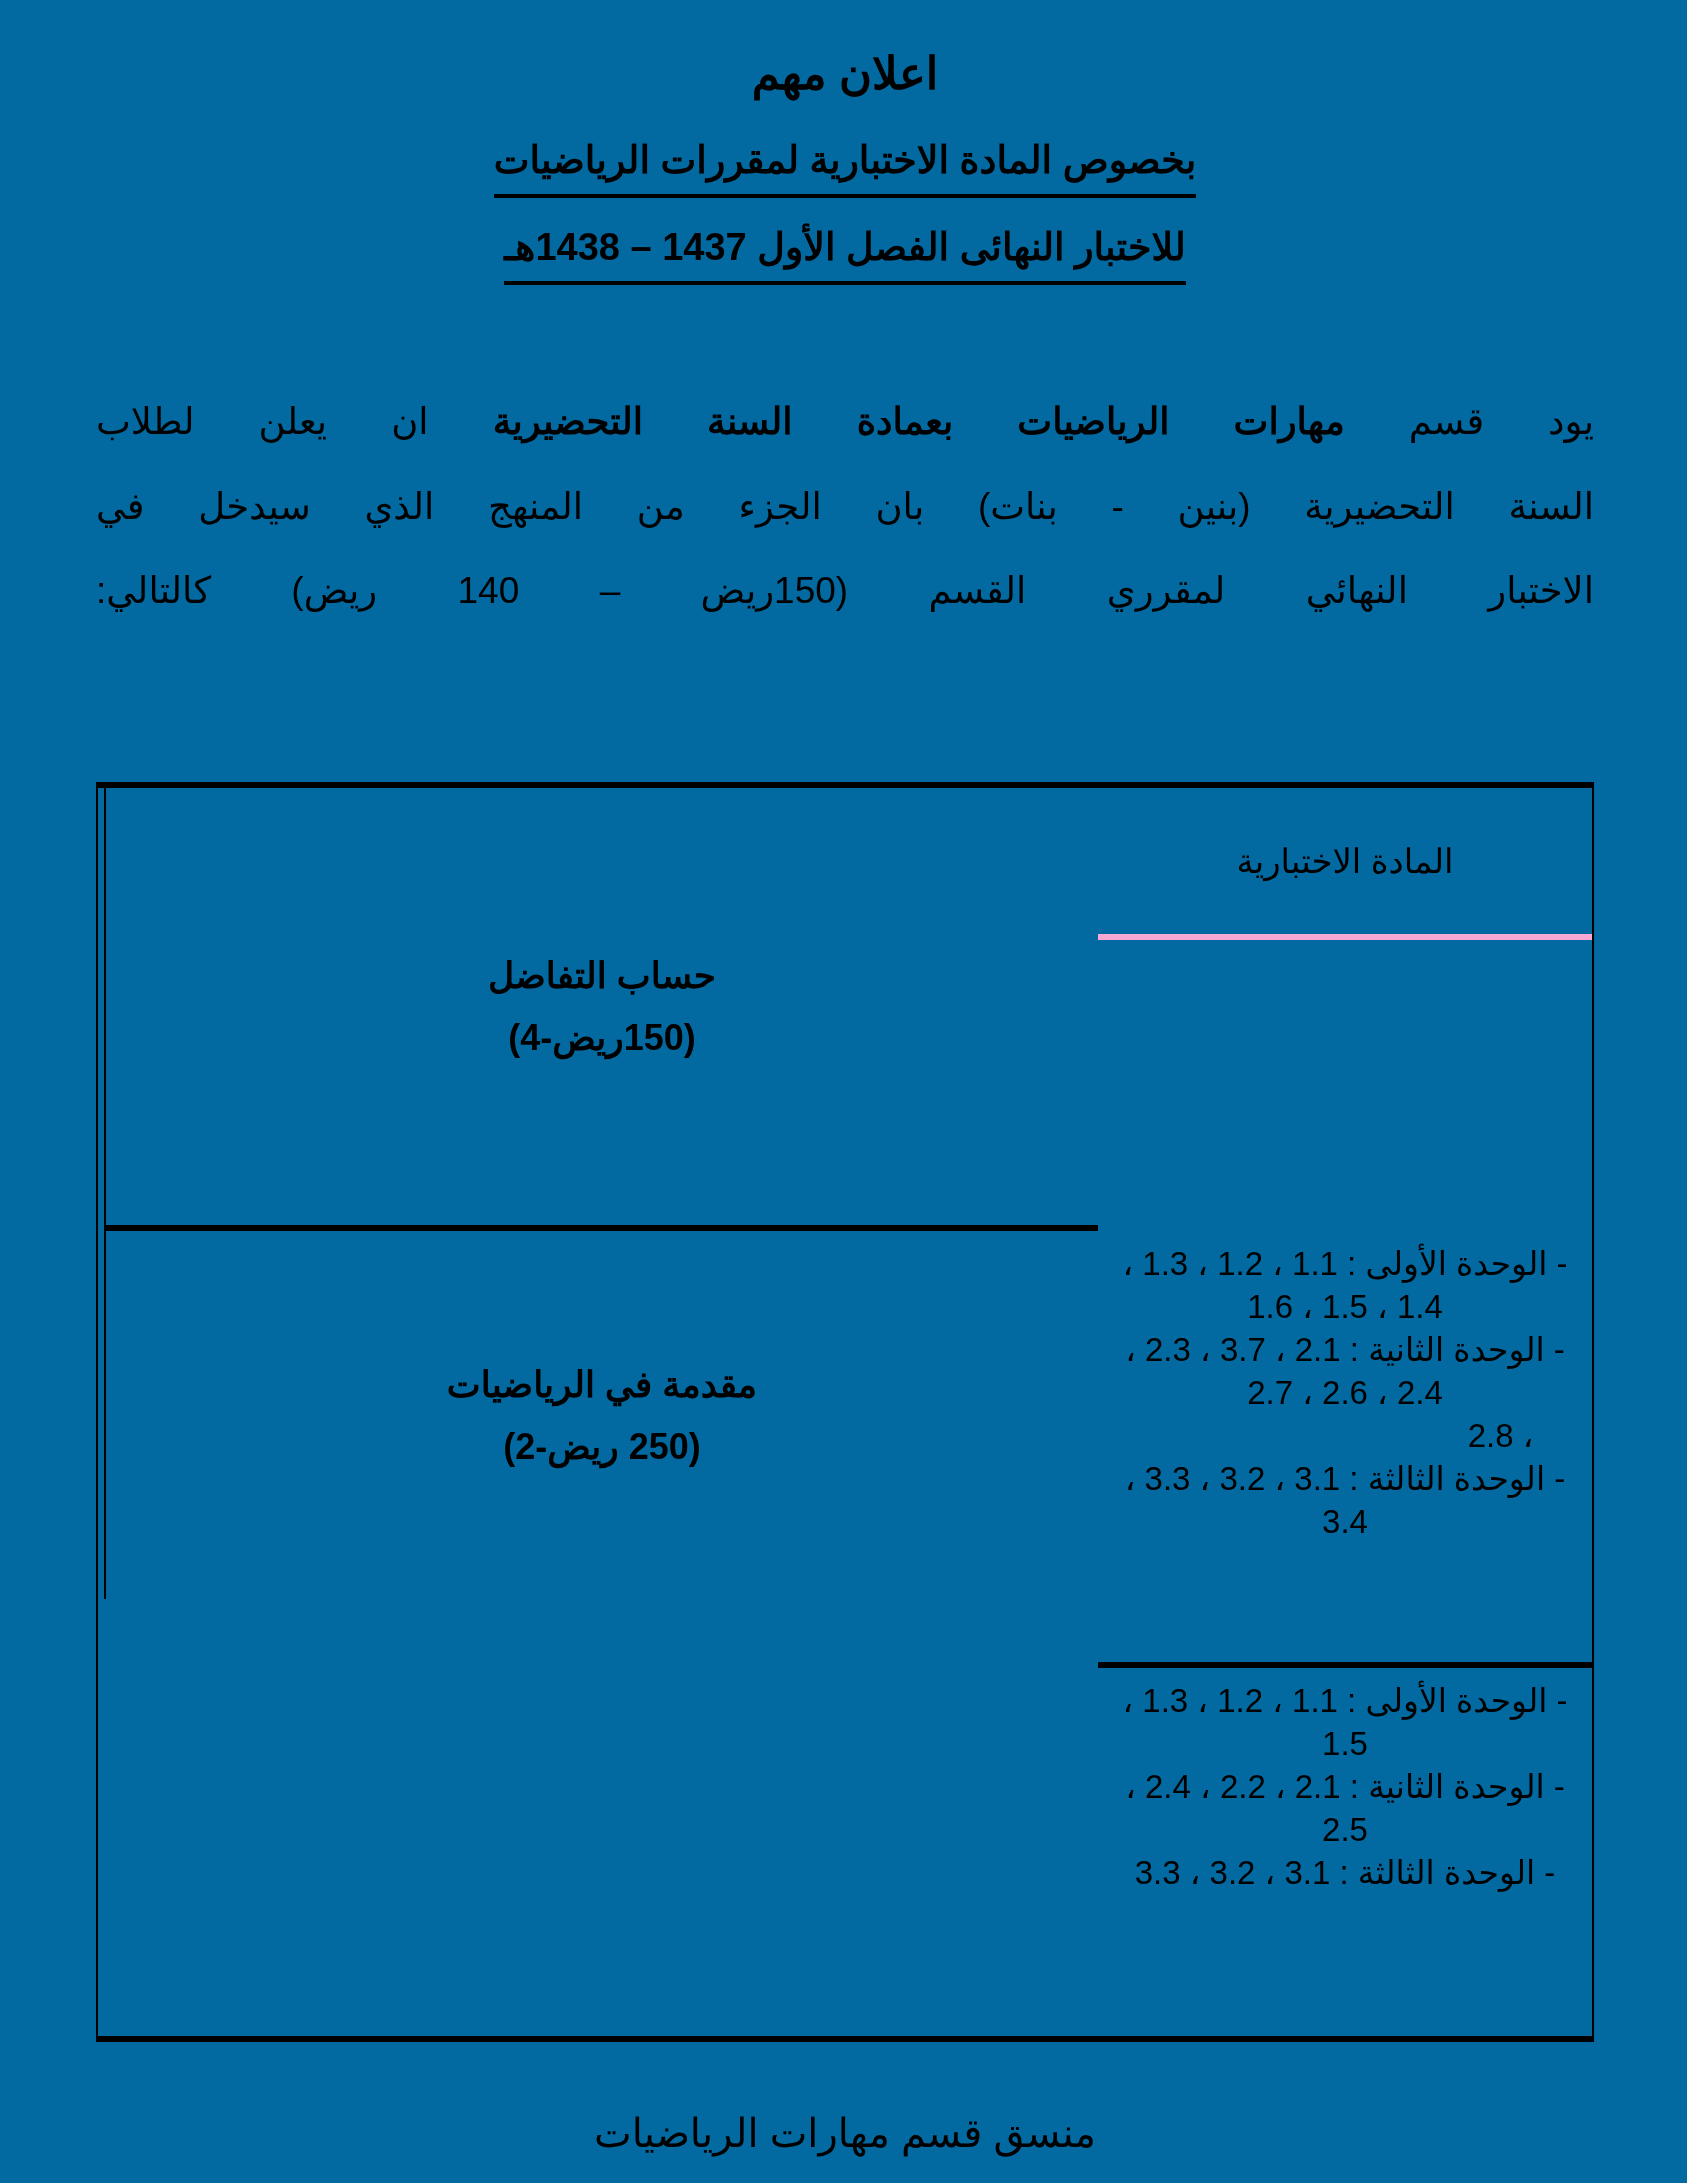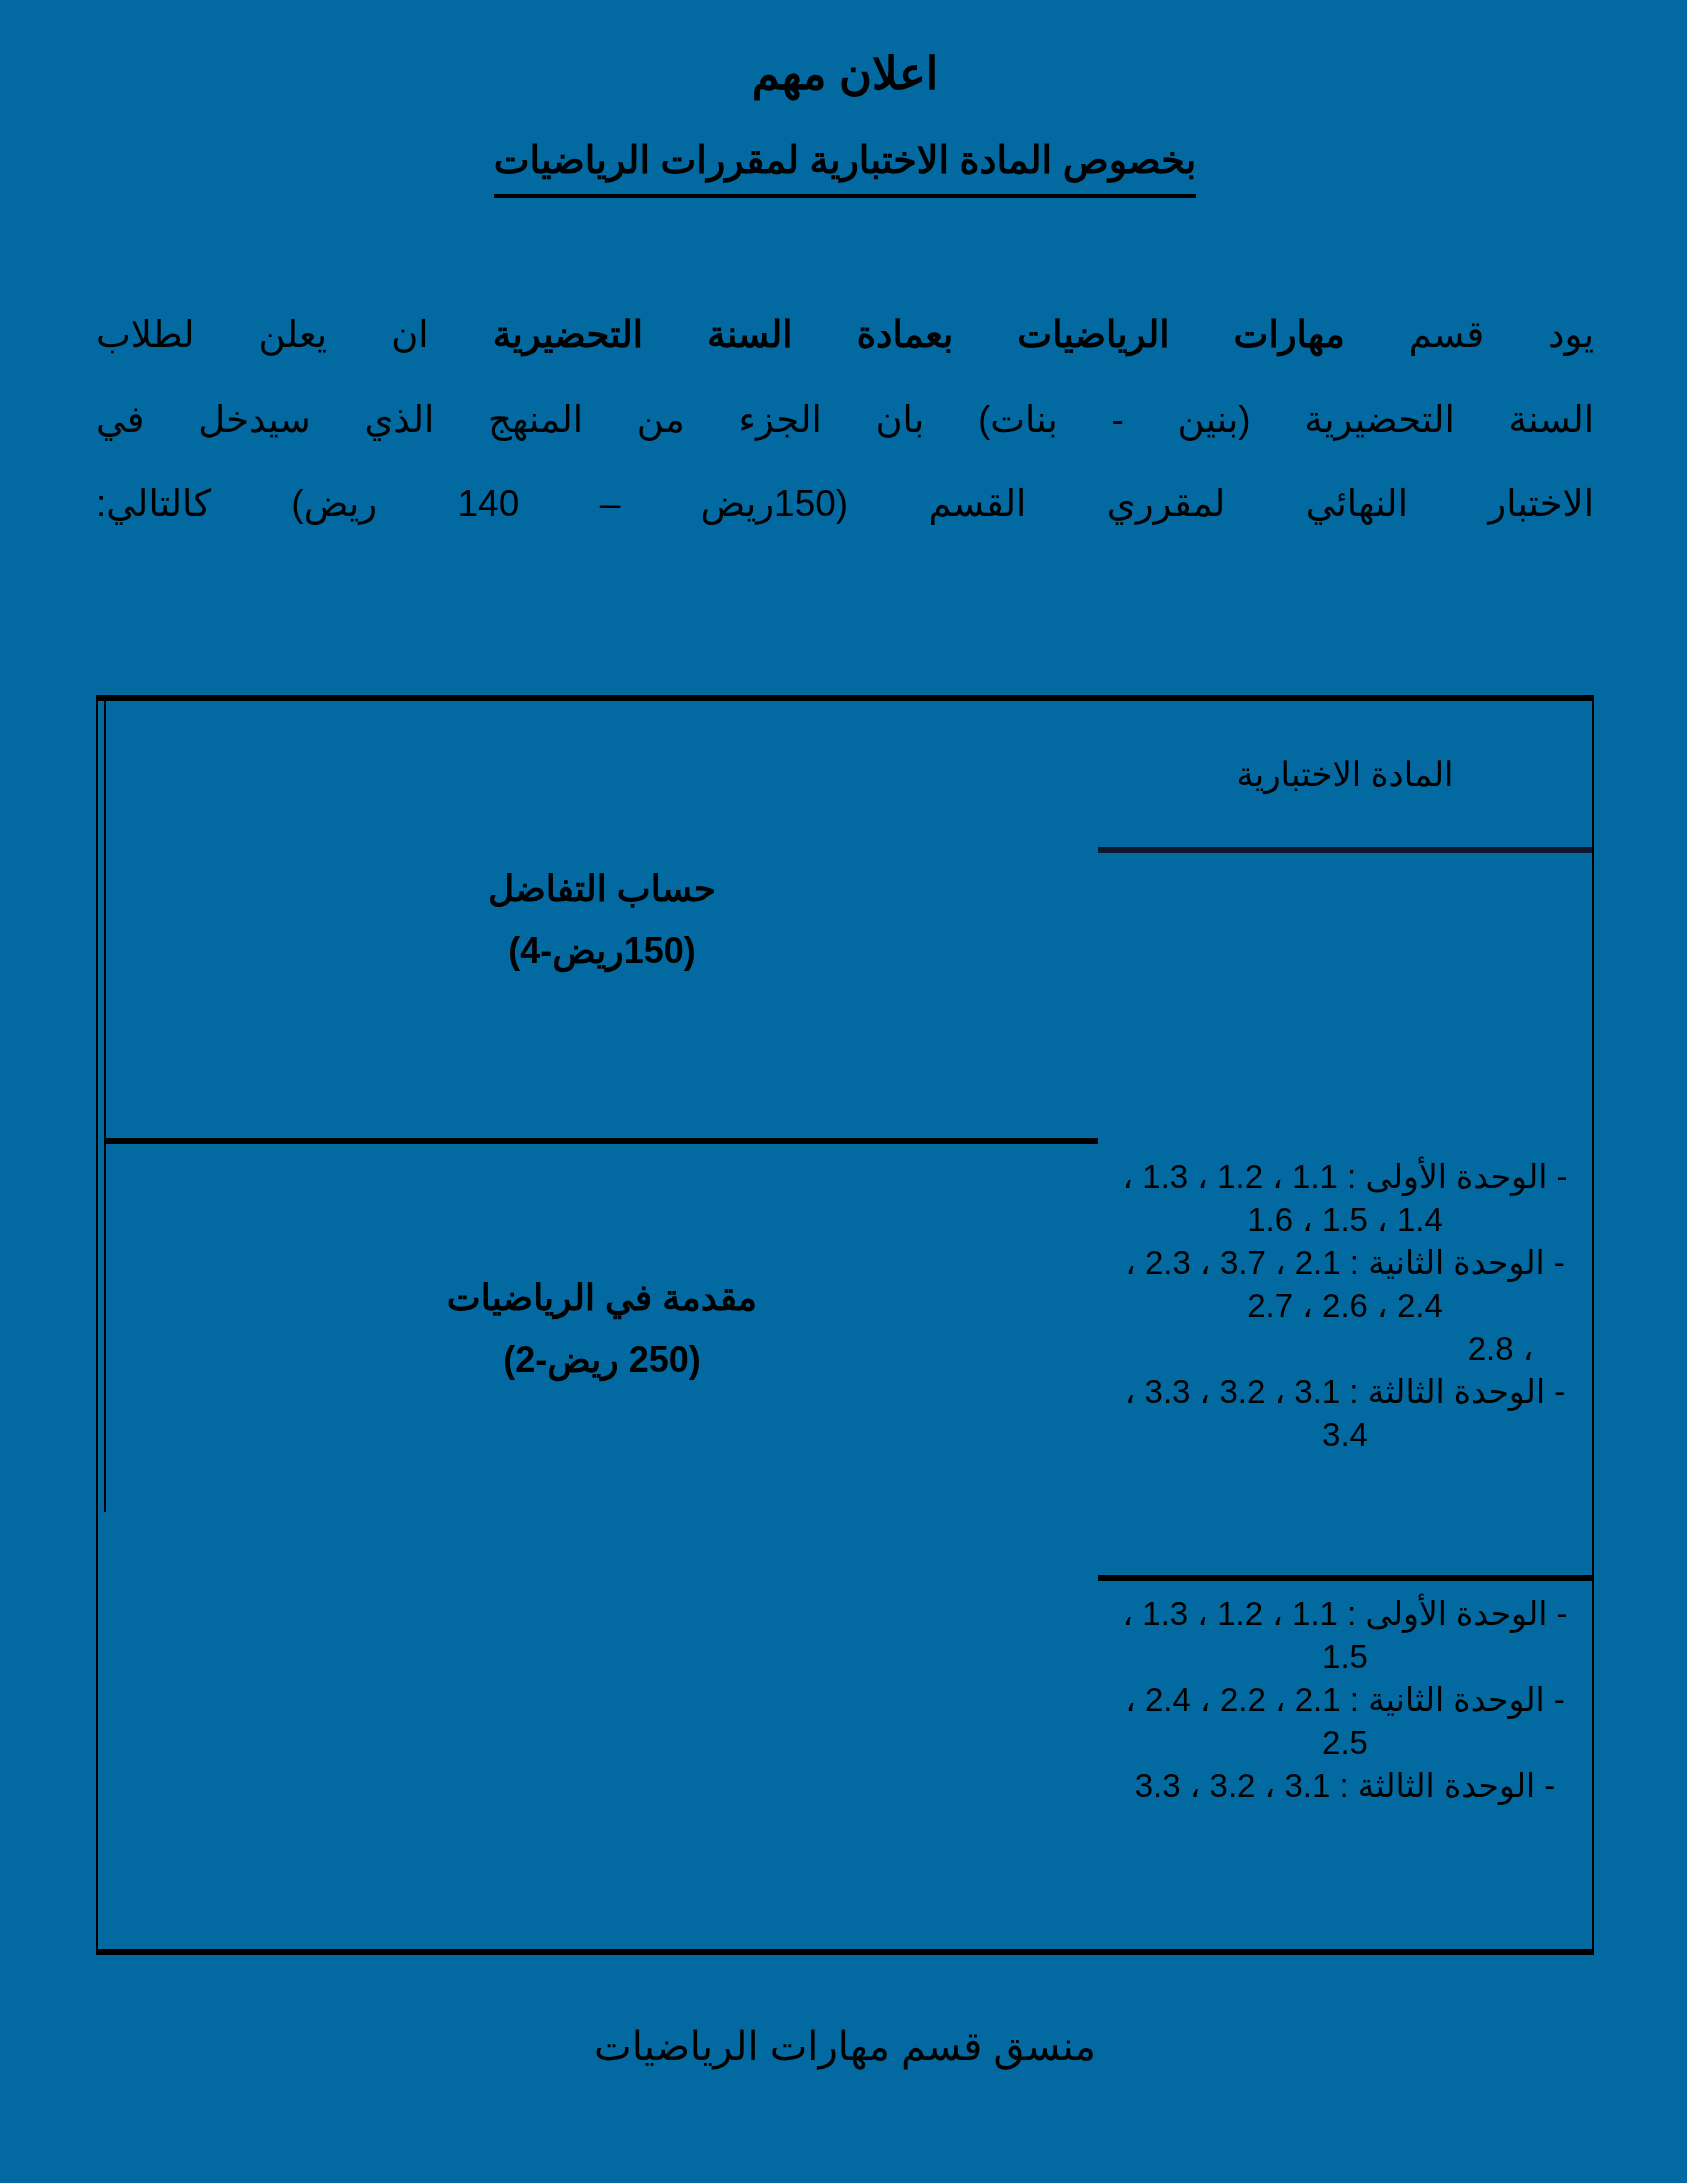--- a/index.html
+++ b/index.html
@@ -53,21 +53,21 @@
     border-left:2.6px solid #000;
     border-right:2.6px solid #000;
   }
   .cell{
     display:flex;
     flex-direction:column;
     justify-content:center;
     align-items:center;
   }
   .col-course{border-inline-end:2.6px solid #000;}
-  .row-head{height:146px;border-bottom:6px solid #0f172a;}
+  .row-head{height:146px;border-bottom:6px solid #f9a8d4;}
   .row-1{height:437px;border-bottom:6px solid #000;}
   .row-2{height:368px;}
   .head-label{
     font-size:34px;
     line-height:1.2;
   }
   .material-cell{
     justify-content:flex-start;
     padding:12px 20px;
     box-sizing:border-box;
@@ -101,20 +101,23 @@
 
 <div class="page">
   <div class="content">
 
     <div class="title">اعلان مهم</div>
 
     <div class="subtitle-line">
       <span class="u">بخصوص المادة الاختبارية لمقررات الرياضيات</span>
     </div>
 
+    <div class="subtitle-line">
+      <span class="u">للاختبار النهائى الفصل الأول  1437 – 1438هـ</span>
+    </div>
 
     <div class="intro">
       <div class="intro-line"><span>يود قسم </span><span class="b">مهارات الرياضيات بعمادة السنة التحضيرية</span><span> ان يعلن لطلاب</span></div>
       <div class="intro-line">السنة التحضيرية (بنين - بنات) بان الجزء  من المنهج الذي سيدخل في</div>
       <div class="intro-line">الاختبار النهائي لمقرري القسم (150ريض – 140 ريض) كالتالي:</div>
     </div>
 
     <div class="exam-table">
 
       <div class="cell row-head">

